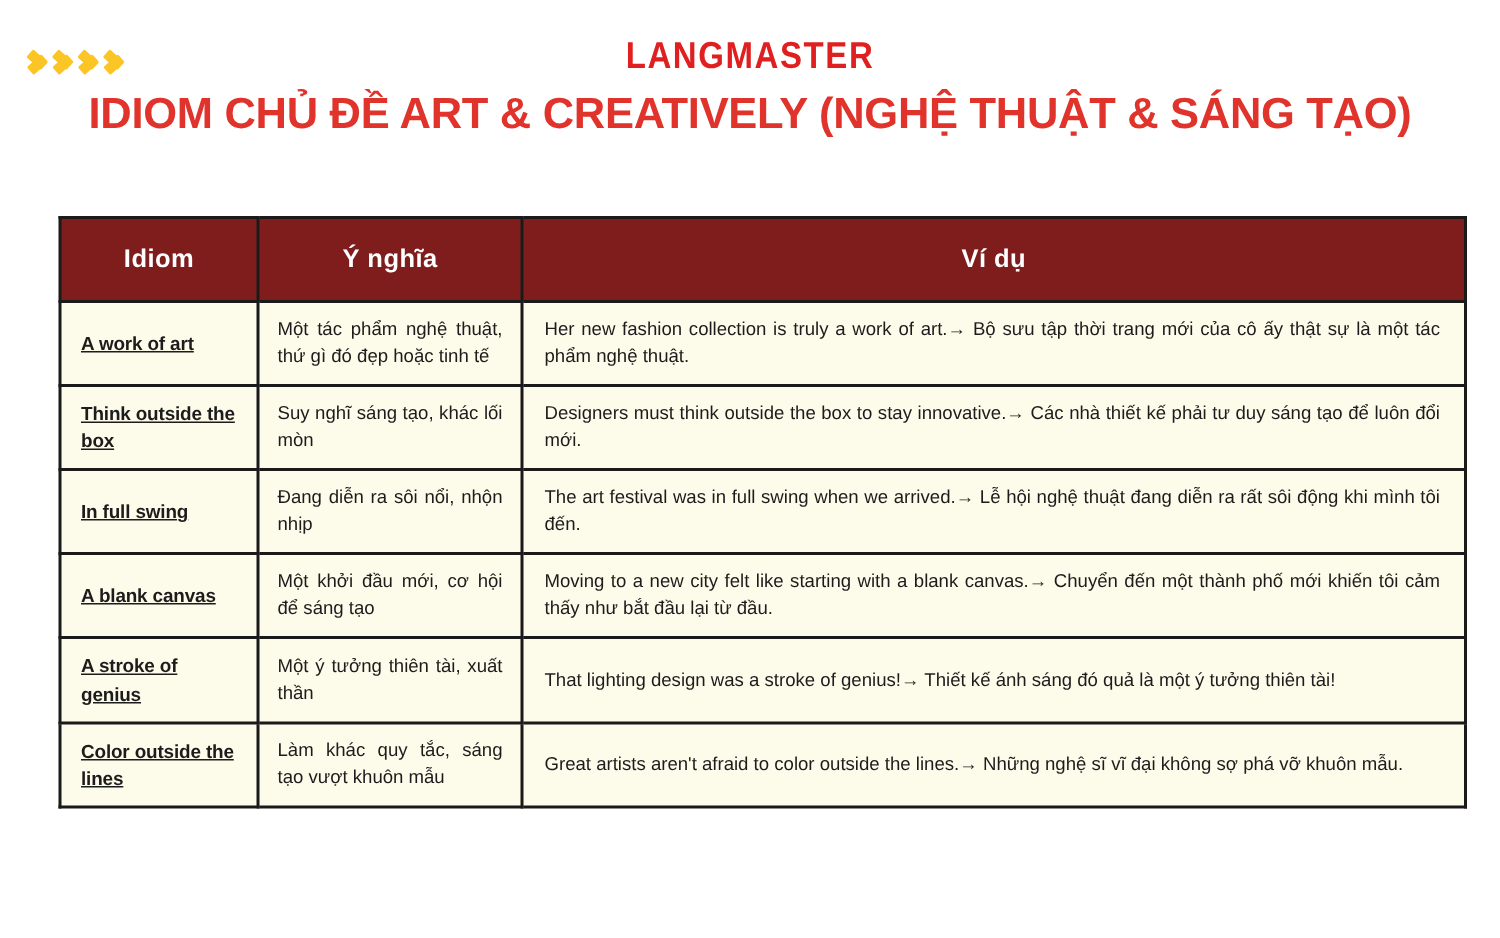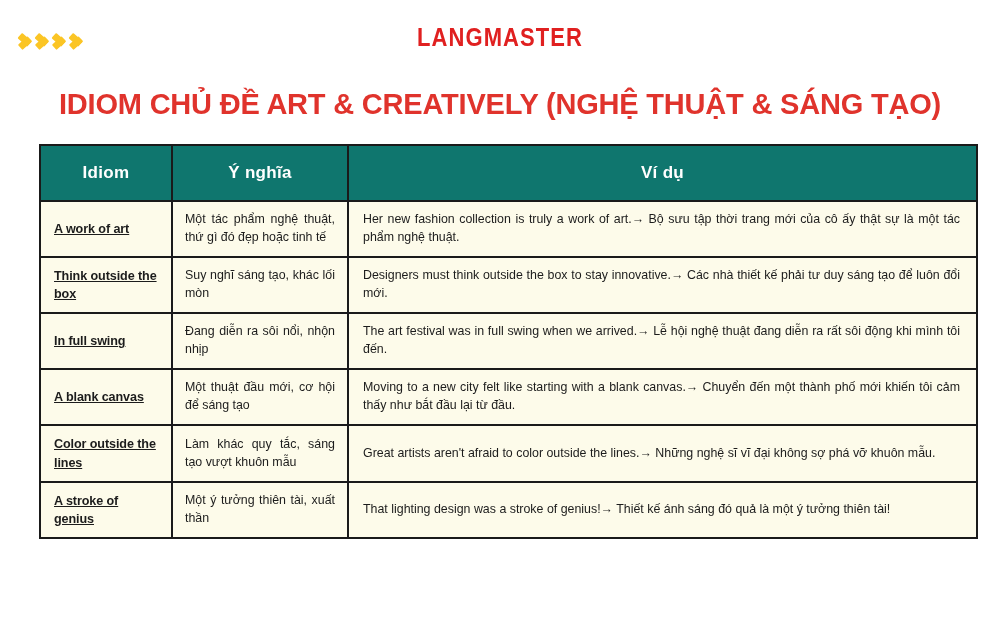--- a/index.html
+++ b/index.html
@@ -62,21 +62,21 @@
     color: #E02020;
     font-family: "Liberation Sans Narrow", "Liberation Sans", sans-serif;
     font-weight: bold;
     font-size: 25px;
     letter-spacing: 1.2px;
     transform: scaleX(0.88);
   }
 
   .page-title {
     position: absolute;
-    top: 88px;
+    top: 60px;
     left: 0;
     right: 0;
     text-align: center;
     color: #E0332C;
     font-family: "Liberation Sans", sans-serif;
     font-weight: bold;
     font-size: 29px;
     letter-spacing: -0.2px;
     white-space: nowrap;
   }
@@ -94,21 +94,21 @@
     table-layout: fixed;
     border: 2px solid #1a1a1a;
   }
   table.idiom-table th,
   table.idiom-table td {
     border: 2px solid #1a1a1a;
     vertical-align: middle;
     box-sizing: border-box;
   }
   thead th {
-    background: #0f766e;
+    background: #7f1d1d;
     color: #ffffff;
     height: 56px;
     font-family: "Liberation Sans Narrow", "Liberation Sans", sans-serif;
     font-weight: bold;
     font-size: 17px;
     text-align: center;
     letter-spacing: 0.3px;
   }
   .col-idiom  { width: 132px; }
   .col-mean   { width: 176px; }
@@ -176,28 +176,28 @@
         <td class="cell-mean">Suy nghĩ sáng tạo, khác lối mòn</td>
         <td class="cell-ex">Designers must think outside the box to stay innovative.→ Các nhà thiết kế phải tư duy sáng tạo để luôn đổi mới.</td>
       </tr>
       <tr>
         <td class="cell-idiom">In full swing</td>
         <td class="cell-mean">Đang diễn ra sôi nổi, nhộn nhịp</td>
         <td class="cell-ex">The art festival was in full swing when we arrived.→ Lễ hội nghệ thuật đang diễn ra rất sôi động khi mình tôi đến.</td>
       </tr>
       <tr>
         <td class="cell-idiom">A blank canvas</td>
-        <td class="cell-mean">Một thuật đầu mới, cơ hội để sáng tạo</td>
+        <td class="cell-mean">Một khởi đầu mới, cơ hội để sáng tạo</td>
         <td class="cell-ex">Moving to a new city felt like starting with a blank canvas.→ Chuyển đến một thành phố mới khiến tôi cảm thấy như bắt đầu lại từ đầu.</td>
+      </tr>
+      <tr>
+        <td class="cell-idiom">A stroke of genius</td>
+        <td class="cell-mean">Một ý tưởng thiên tài, xuất thần</td>
+        <td class="cell-ex">That lighting design was a stroke of genius!→ Thiết kế ánh sáng đó quả là một ý tưởng thiên tài!</td>
       </tr>
       <tr>
         <td class="cell-idiom">Color outside the lines</td>
         <td class="cell-mean">Làm khác quy tắc, sáng tạo vượt khuôn mẫu</td>
         <td class="cell-ex">Great artists aren't afraid to color outside the lines.→ Những nghệ sĩ vĩ đại không sợ phá vỡ khuôn mẫu.</td>
       </tr>
-      <tr>
-        <td class="cell-idiom">A stroke of genius</td>
-        <td class="cell-mean">Một ý tưởng thiên tài, xuất thần</td>
-        <td class="cell-ex">That lighting design was a stroke of genius!→ Thiết kế ánh sáng đó quả là một ý tưởng thiên tài!</td>
-      </tr>
     </tbody>
   </table>
 </div>
 
 </body></html>

